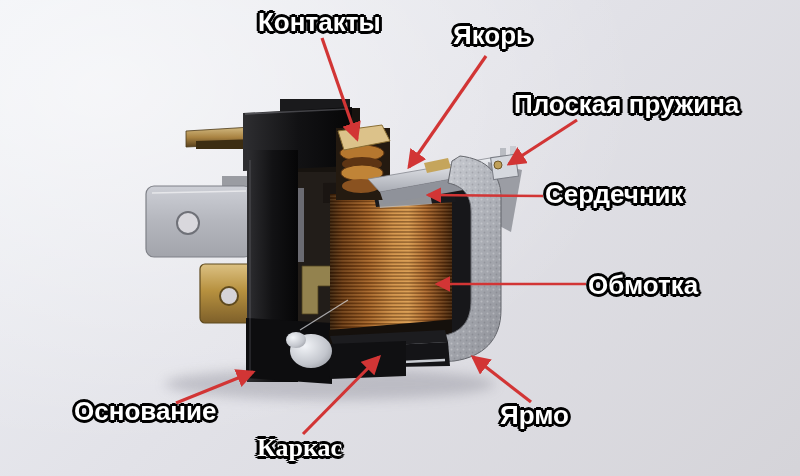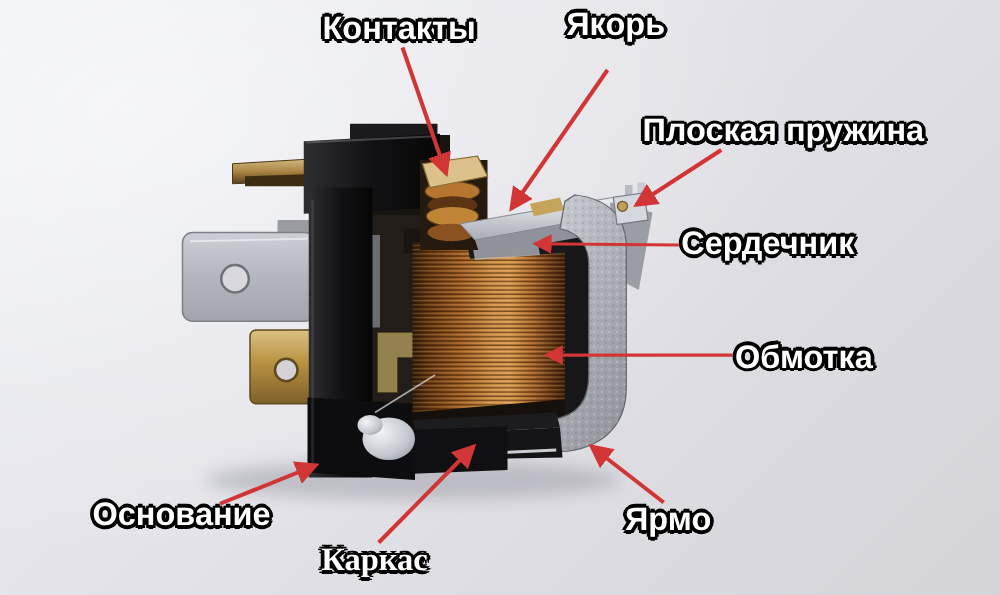--- a/index.html
+++ b/index.html
@@ -22,21 +22,21 @@
     font-size:26px;font-weight:bold;line-height:1.05;white-space:nowrap;
     color:var(--label-text,#fff);
     text-shadow:
       -2px -2px 0 var(--label-outline,#000), 0 -2px 0 var(--label-outline,#000), 2px -2px 0 var(--label-outline,#000),
       -2px  0   0 var(--label-outline,#000), 2px  0   0 var(--label-outline,#000),
       -2px  2px 0 var(--label-outline,#000), 0  2px 0 var(--label-outline,#000), 2px 2px 0 var(--label-outline,#000),
       -3px  0   0 var(--label-outline,#000), 3px 0 0 var(--label-outline,#000),
        0   -3px 0 var(--label-outline,#000), 0  3px 0 var(--label-outline,#000);
   }
   .lbl-kontakty {left:258px; top:9px;}
-  .lbl-yakor    {left:453px; top:6px;}
+  .lbl-yakor    {left:453px; top:22px;}
   .lbl-pruzhina {left:514px; top:91px;}
   .lbl-serdechnik{left:545px; top:181px;}
   .lbl-obmotka  {left:588px; top:272px;}
   .lbl-yarmo    {left:500px; top:402px;}
   .lbl-karkas   {left:257px; top:434px;font-family:Liberation Serif, serif;}
   .lbl-osnovanie{left:74px;  top:398px;}
   .arrow-line{stroke:var(--arrow,#d23535);}
   .arrow-head{fill:var(--arrow,#d23535);}
 </style>
 </head>

